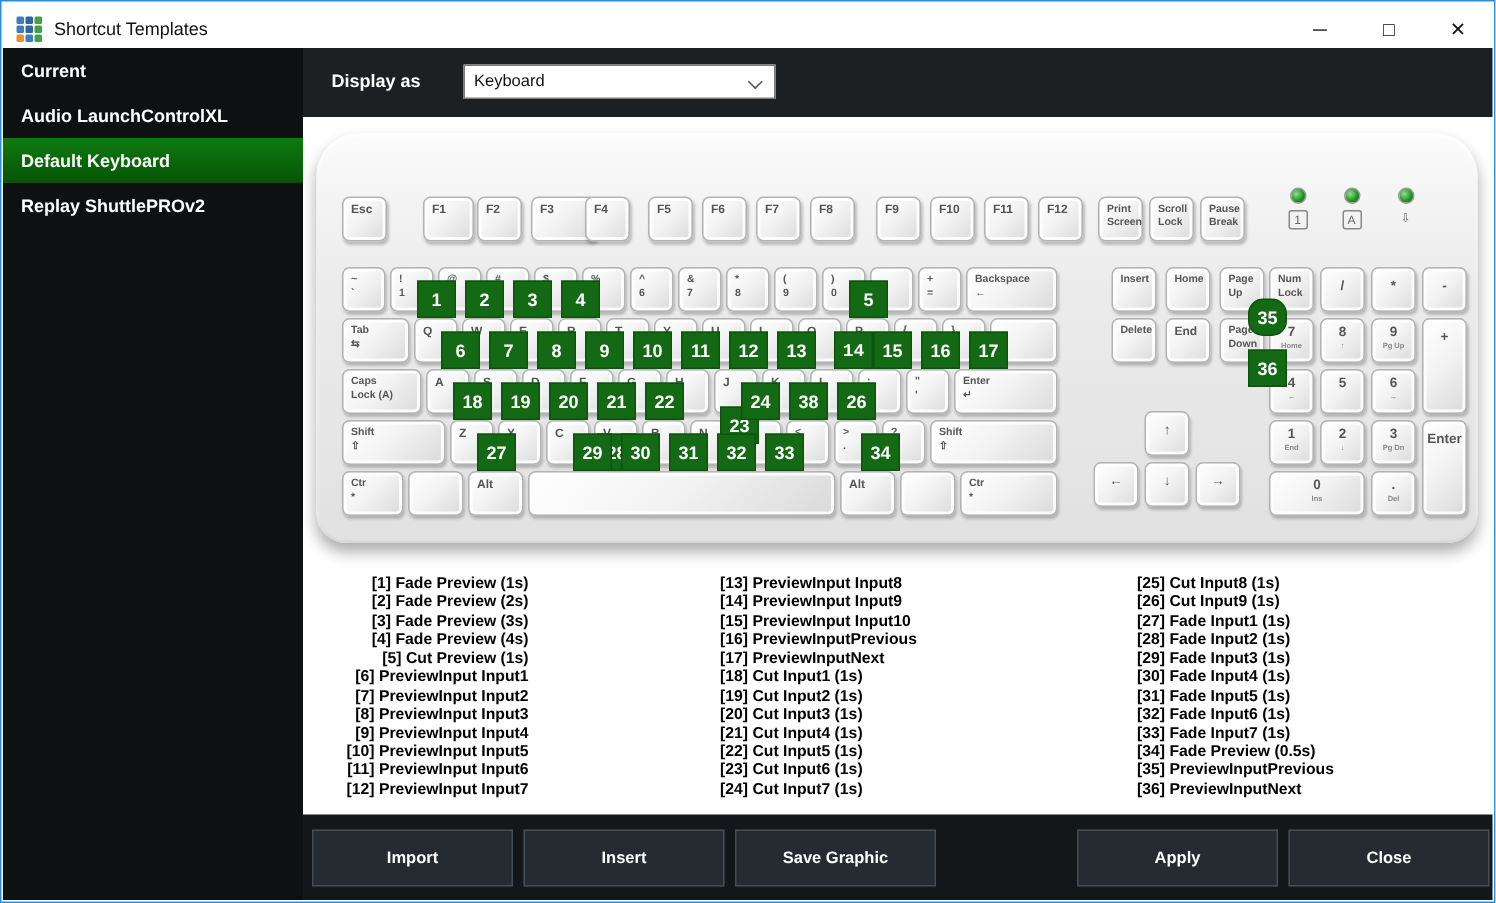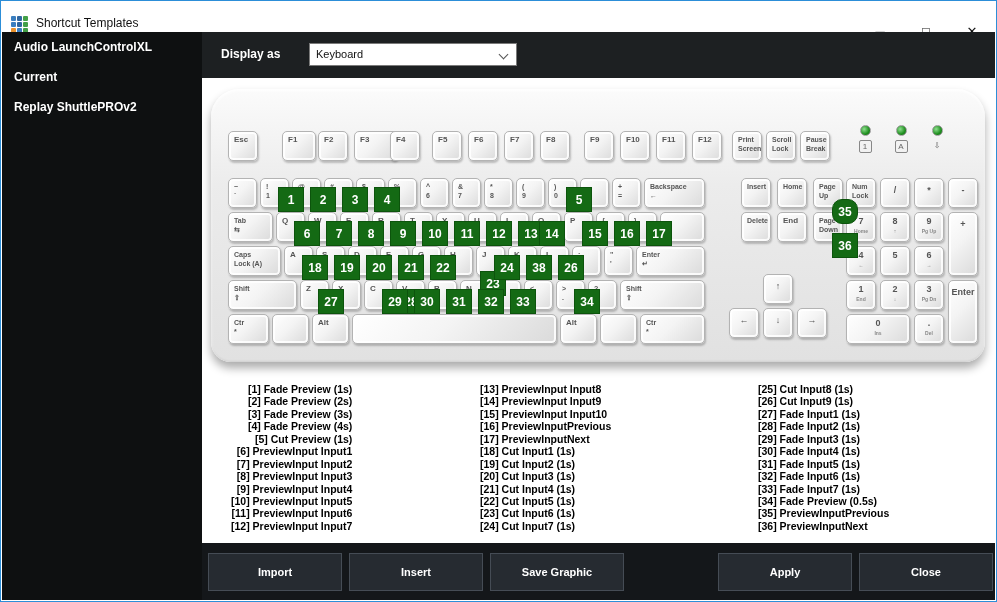--- a/index.html
+++ b/index.html
@@ -1,18 +1,18 @@
 <!DOCTYPE html>
 <html><head>
 <meta charset="utf-8">
 <style>
   html,body{margin:0;padding:0;background:#d0d0d0;font-family:"Liberation Sans",sans-serif;}
   .win{position:relative;width:997px;height:602px;box-sizing:border-box;border:1px solid #2c8ed8;background:#fff;overflow:hidden;}
   
-  .titlebar{position:absolute;left:1px;top:15px;right:1px;height:30px;background:#fff;display:flex;align-items:flex-start;border-radius:13px;}
+  .titlebar{position:absolute;left:1px;top:3px;right:1px;height:30px;background:#fff;display:flex;align-items:center;border-radius:13px;}
   .appicon{width:17px;height:17px;margin-left:9px;display:grid;grid-template-columns:repeat(3,1fr);grid-template-rows:repeat(3,1fr);gap:1px;}
   .appicon div{border-radius:1px;}
   .title{margin-left:8px;font-size:12px;color:#111;}
   .wctrls{margin-left:auto;display:flex;height:100%;}
   .wbtn{width:46px;height:100%;display:flex;align-items:center;justify-content:center;font-size:13px;color:#111;}
   
   .sidebar{position:absolute;left:1px;top:31px;width:200px;bottom:1px;background:#0e1011;}
   .sitem{height:30px;line-height:30px;padding-left:12px;color:#fff;font-weight:bold;font-size:12px;}
   .sitem.sel{background:linear-gradient(180deg,#0e7a0e,#075407);}
   
@@ -68,22 +68,23 @@
       </div>
     <div class="title">Shortcut Templates</div>
     <div class="wctrls">
       <div class="wbtn">─</div>
       <div class="wbtn">□</div>
       <div class="wbtn">✕</div>
     </div>
   </div>
 
   <div class="sidebar">
+    <div class="sitem">Current</div>
     <div class="sitem">Audio LaunchControlXL</div>
-    <div class="sitem">Current</div>
+    <div class="sitem sel">Default Keyboard</div>
     <div class="sitem">Replay ShuttlePROv2</div>
   </div>
 
   <div class="topbar">
     <div class="tlabel">Display as</div>
     <div class="dropdown">
       <div class="val">Keyboard</div>
       <div class="chev"></div>
     </div>
   </div>
@@ -234,21 +235,21 @@
           <div class="kl kl0">U</div>
         </div>
         <div class="badge" style="left: 275px; top: 132px; background: rgb(20, 106, 20);">12</div>
         <div class="key one" style="left: 289px; top: 123px; width: 29px; height: 30px;">
           <div class="kl kl0">I</div>
         </div>
         <div class="badge" style="left: 307px; top: 132px; background: rgb(20, 106, 20);">13</div>
         <div class="key one" style="left: 321px; top: 123px; width: 29px; height: 30px;">
           <div class="kl kl0">O</div>
         </div>
-        <div class="badge" style="left: 328px; top: 132px; background: rgb(20, 106, 20);">14</div>
+        <div class="badge" style="left: 345px; top: 132px; background: rgb(20, 106, 20); font-family: Liberation Mono, monospace;">14</div>
         <div class="key one" style="left: 353px; top: 123px; width: 29px; height: 30px;">
           <div class="kl kl0">P</div>
         </div>
         <div class="badge" style="left: 371px; top: 132px; background: rgb(20, 106, 20);">15</div>
         <div class="key" style="left: 385px; top: 123px; width: 29px; height: 30px;">
           <div class="kl kl0">{</div>
           <div class="kl kl1">[</div>
         </div>
         <div class="badge" style="left: 403px; top: 132px; background: rgb(20, 106, 20);">16</div>
         <div class="key" style="left: 417px; top: 123px; width: 29px; height: 30px;">

